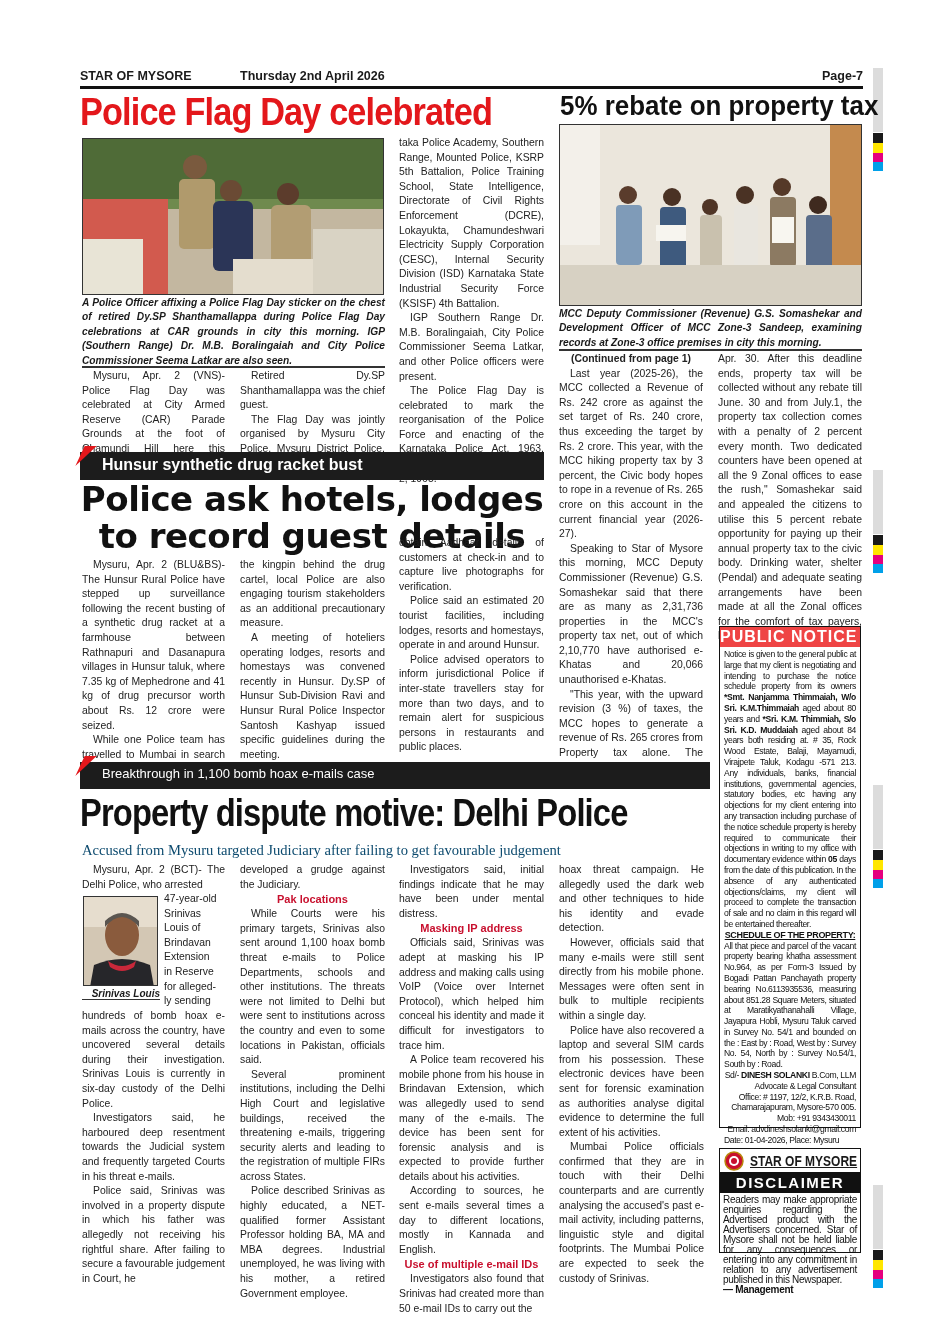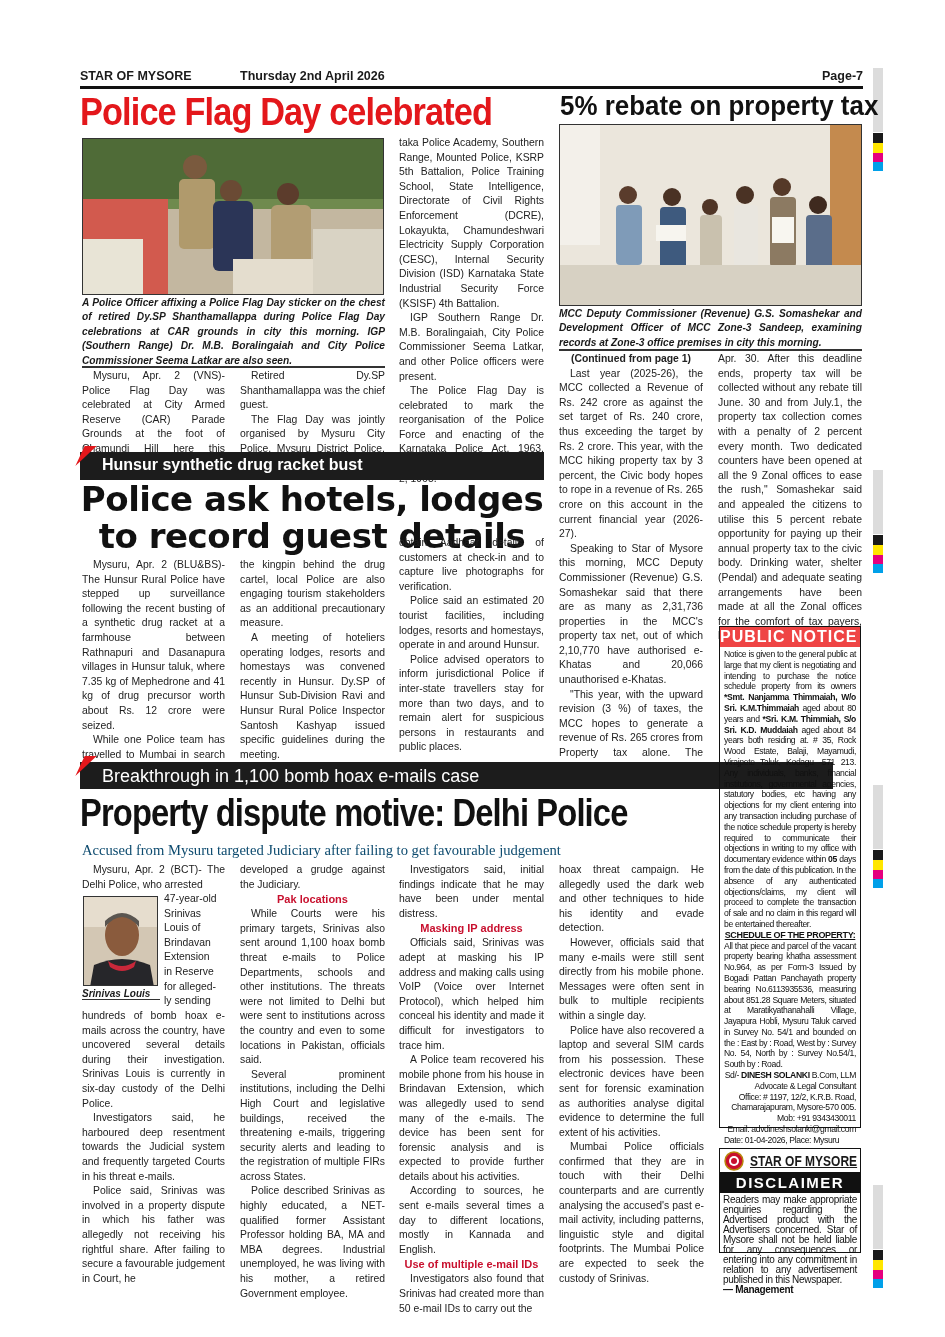--- a/index.html
+++ b/index.html
@@ -174,39 +174,39 @@
   <p class="noind">the kingpin behind the drug cartel, local Police are also engaging tourism stakeholders as an additional precautionary measure.</p>
   <p>A meeting of hoteliers operating lodges, resorts and homestays was convened recently in Hunsur. Dy.SP of Hunsur Sub-Division Ravi and Hunsur Rural Police Inspector Santosh Kashyap issued specific guidelines during the meeting.</p>
   <p>Operators were instructed to</p>
 </div>
 <div class="abs col" style="left:399px;top:536px;width:145px;">
   <p class="noind">obtain Aadhaar details of customers at check-in and to capture live photographs for verification.</p>
   <p>Police said an estimated 20 tourist facilities, including lodges, resorts and homestays, operate in and around Hunsur.</p>
   <p>Police advised operators to inform jurisdictional Police if inter-state travellers stay for more than two days, and to remain alert for suspicious persons in restaurants and public places.</p>
 </div>
 
-<div class="abs kicker" style="left:80px;top:762px;width:753px;font-size:18px;height:27px;">
+<div class="abs kicker" style="left:80px;top:762px;width:630px;font-size:13px;height:27px;">
   <div class="tri"></div>
   <span style="font-weight:normal;">Breakthrough in 1,100 bomb hoax e-mails case</span>
 </div>
 <div class="abs hl-black" style="left:80px;top:790px;font-size:38px;line-height:46px;transform:scaleX(0.86);transform-origin:left top;letter-spacing:-1px;">Property dispute motive: Delhi Police</div>
 <div class="abs" style="left:82px;top:840px;width:622px;font-family:'Liberation Serif',serif;font-weight:normal;color:#0c4a6e;font-size:14.6px;line-height:20px;white-space:nowrap;">Accused from Mysuru targeted Judiciary after failing to get favourable judgement</div>
 
 <div class="abs col" style="left:82px;top:863px;width:143px;text-indent:11px;">Mysuru, Apr. 2 (BCT)- The Delhi Police, who arrested</div>
 <div class="abs" style="left:83px;top:896px;width:75px;height:90px;border:1px solid #333;overflow:hidden;">
   <svg width="75" height="90" viewBox="0 0 75 90">
     <rect width="75" height="90" fill="#d3c7b4"></rect>
     <rect x="0" y="0" width="75" height="30" fill="#e6ddce"></rect>
     <ellipse cx="38" cy="38" rx="17" ry="21" fill="#8a5b3d"></ellipse>
     <path d="M21 30 Q38 10 55 30 L55 24 Q38 8 21 24 Z" fill="#5a5550"></path>
     <path d="M6 90 L10 68 Q38 56 66 68 L70 90 Z" fill="#26262a"></path>
     <path d="M24 64 Q38 74 52 64 L50 70 Q38 78 26 70 Z" fill="#c8283a"></path>
   </svg>
 </div>
-<div class="abs" style="left:82px;top:988px;width:78px;font-size:10px;font-weight:bold;font-style:italic;text-align:left;border-bottom:1px solid #333;">Srinivas Louis</div>
+<div class="abs" style="left:82px;top:988px;width:78px;font-size:10px;font-weight:bold;font-style:italic;text-align:right;border-bottom:1px solid #333;">Srinivas Louis</div>
 <div class="abs col" style="left:164px;top:892px;width:61px;text-align:left;">
   <div>47-year-old</div>
   <div>Srinivas</div>
   <div>Louis of</div>
   <div>Brindavan</div>
   <div>Extension</div>
   <div>in Reserve</div>
   <div>for alleged-</div>
   <div>ly sending</div>
 </div>

